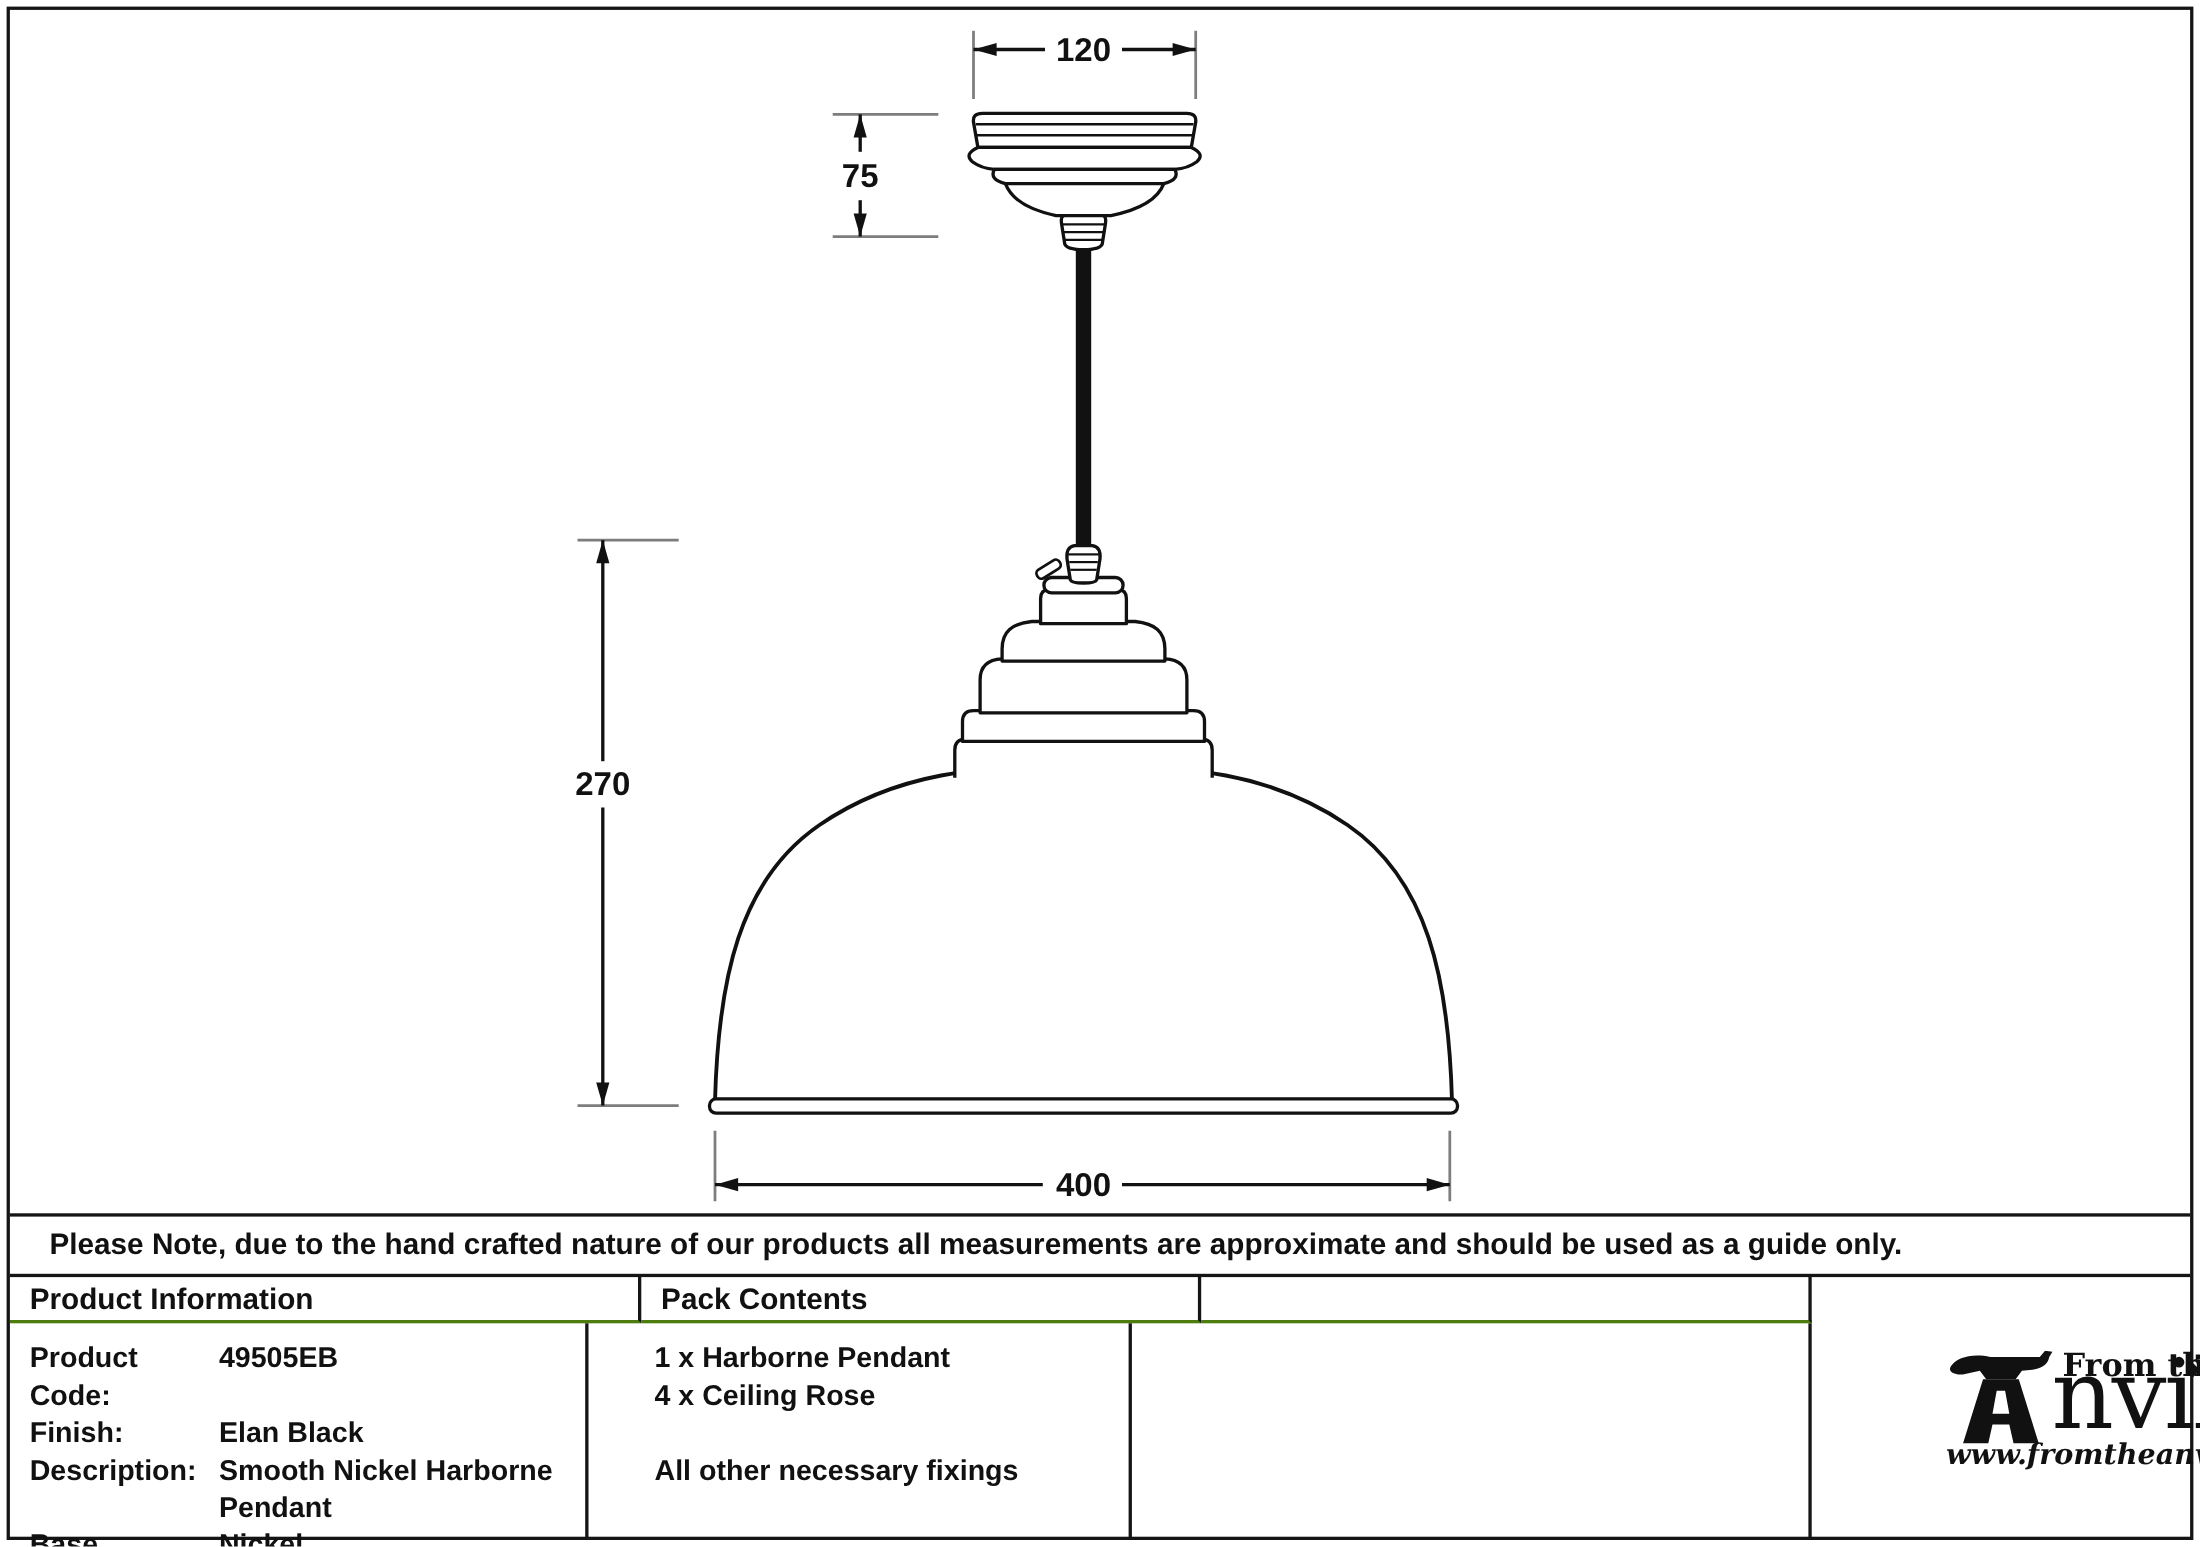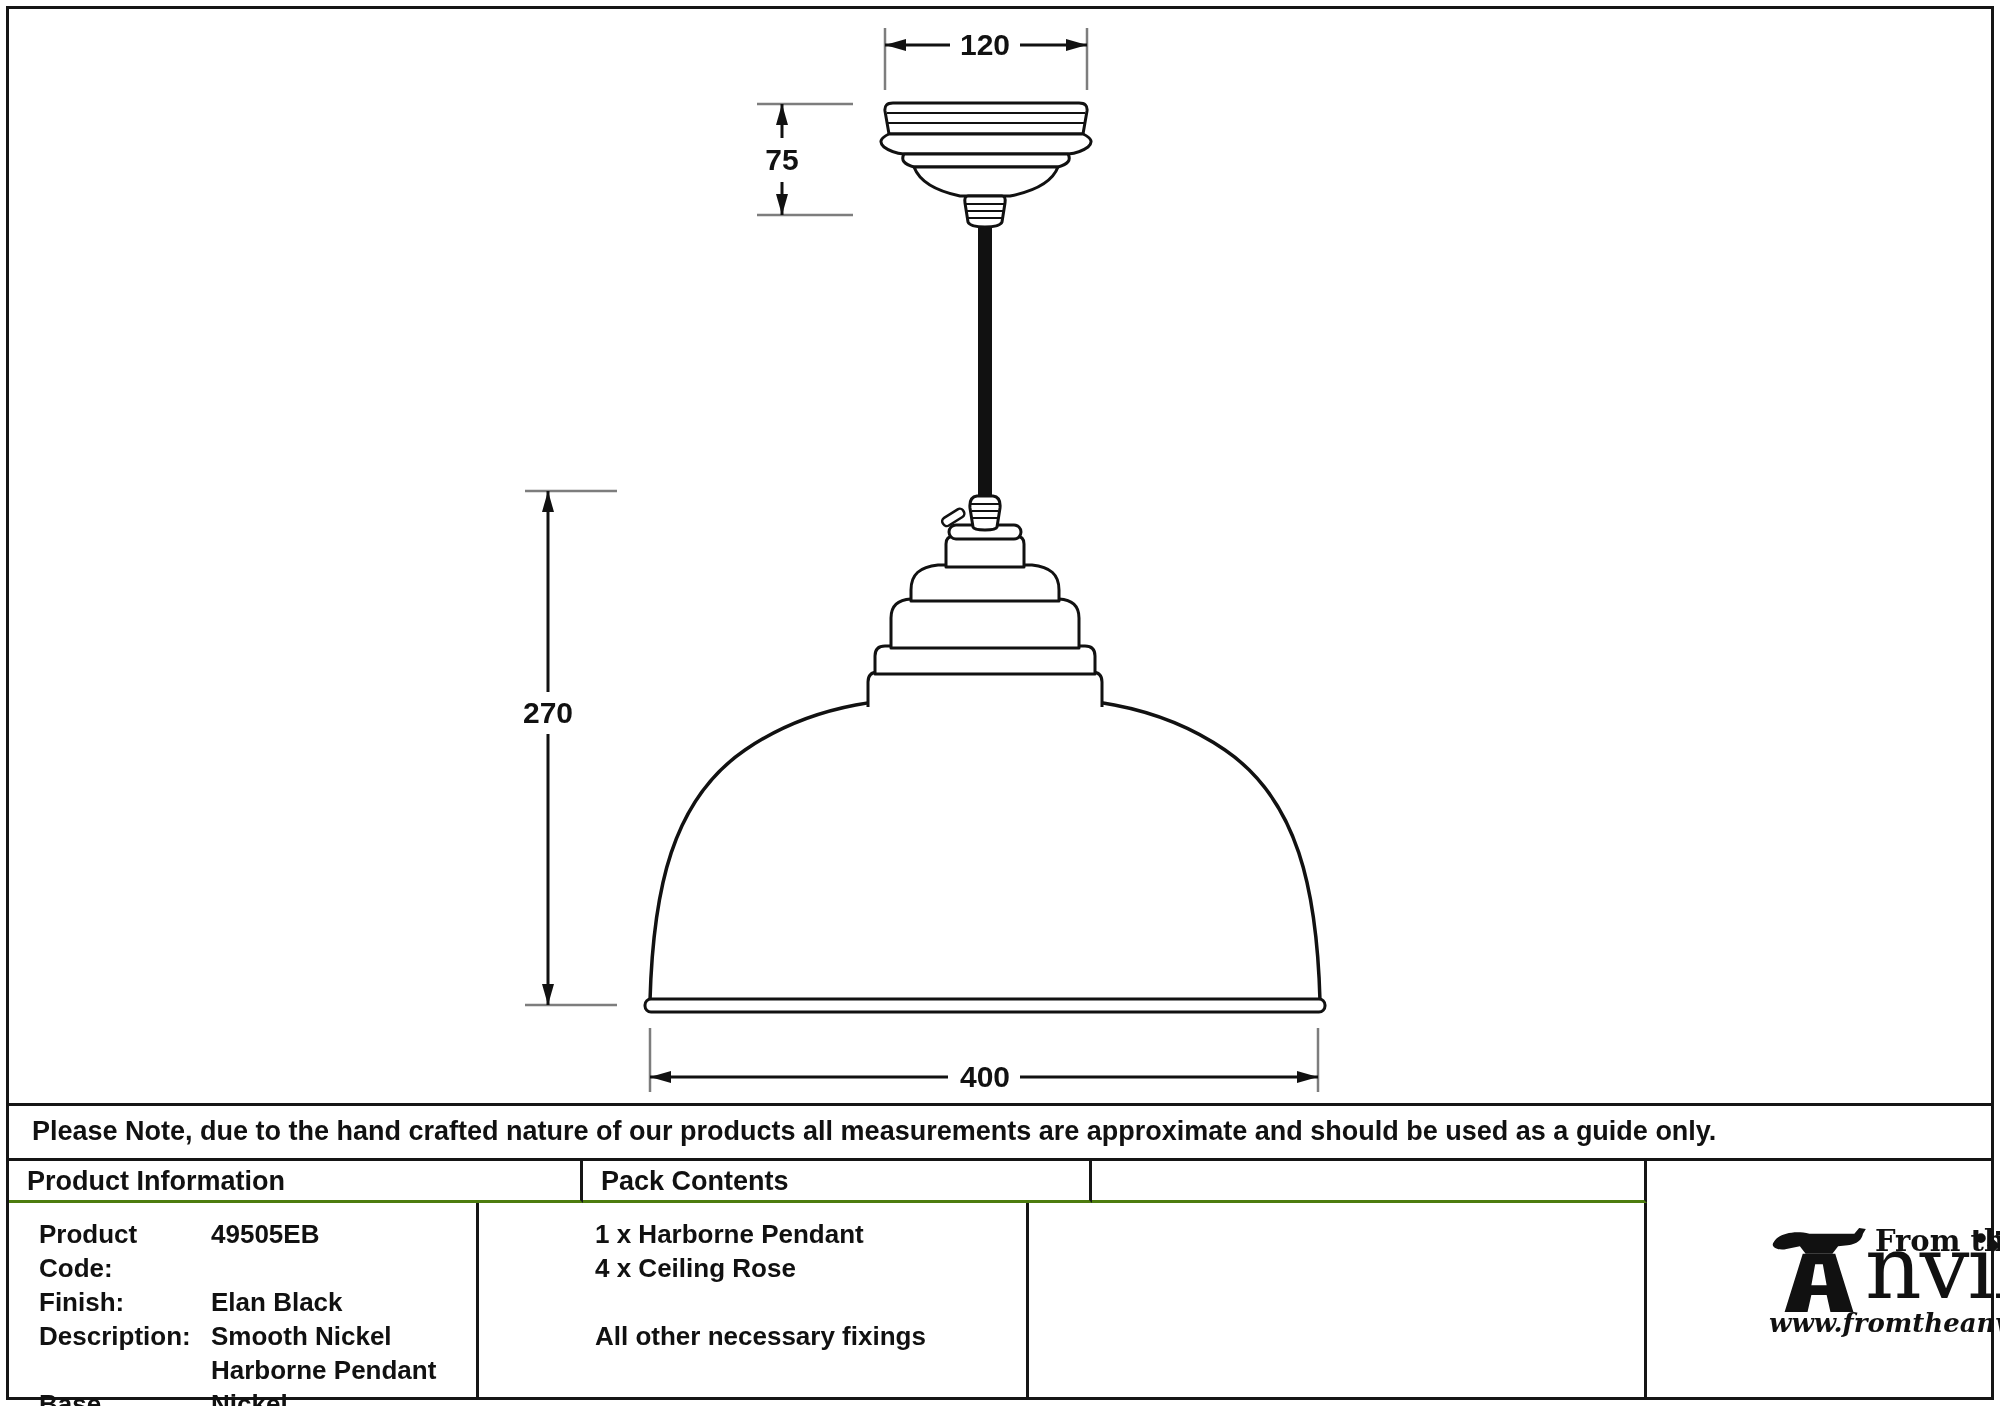--- a/index.html
+++ b/index.html
@@ -3,21 +3,21 @@
 <meta charset="utf-8">
 <style>
   html,body{margin:0;padding:0;background:#fff;}
   body{width:2000px;height:1406px;position:relative;font-family:"Liberation Sans",sans-serif;color:#111;}
   .sheet-border{position:absolute;left:6px;top:6px;right:6px;bottom:6px;border:3px solid #151515;box-sizing:border-box;pointer-events:none;}
   svg text{font-family:"Liberation Sans",sans-serif;font-weight:bold;fill:#111;}
 
   
   .note-bar{position:absolute;left:9px;top:1103px;width:1982px;height:58px;box-sizing:border-box;
     border-top:3px solid #151515;border-bottom:3px solid #151515;}
-  .note-bar span{display:block;padding-left:23px;line-height:51px;font-size:27px;font-weight:bold;}
+  .note-bar span{display:block;padding-left:36px;line-height:51px;font-size:27px;font-weight:bold;}
 
   
   .cell{position:absolute;box-sizing:border-box;background:transparent;}
   .b-r{border-right:3px solid #151515;}
   .b-b{border-bottom:3px solid #4d7c0f;}
   .hdr{font-size:27px;font-weight:bold;padding-left:18px;line-height:40px;}
   .kv-rows{padding:14px 0 0 18px;}
   .kv-row{display:flex;font-size:26px;font-weight:bold;line-height:34px;}
   .kv-label{width:172px;flex:none;}
   .pc-items{padding:14px 0 0 12px;font-size:26px;font-weight:bold;line-height:34px;}
@@ -131,21 +131,21 @@
 </div>
 
 <div class="cell b-r b-b hdr" style="left:9px;top:1161px;width:574px;height:42px;">
   <span>Product Information</span>
 </div>
 <div class="cell b-r b-b hdr" style="left:583px;top:1161px;width:509px;height:42px;">
   <span>Pack Contents</span>
 </div>
 <div class="cell b-r b-b" style="left:1092px;top:1161px;width:555px;height:42px;"></div>
 
-<div class="cell b-r" style="left:21px;top:1203px;width:458px;height:195px;">
+<div class="cell b-r" style="left:9px;top:1203px;width:526px;height:195px;">
   <div class="kv-rows">
     <div class="kv-row">
       <span class="kv-label">Product Code:</span>
       <span>49505EB</span>
     </div>
     <div class="kv-row">
       <span class="kv-label">Finish:</span>
       <span>Elan Black</span>
     </div>
     <div class="kv-row">

